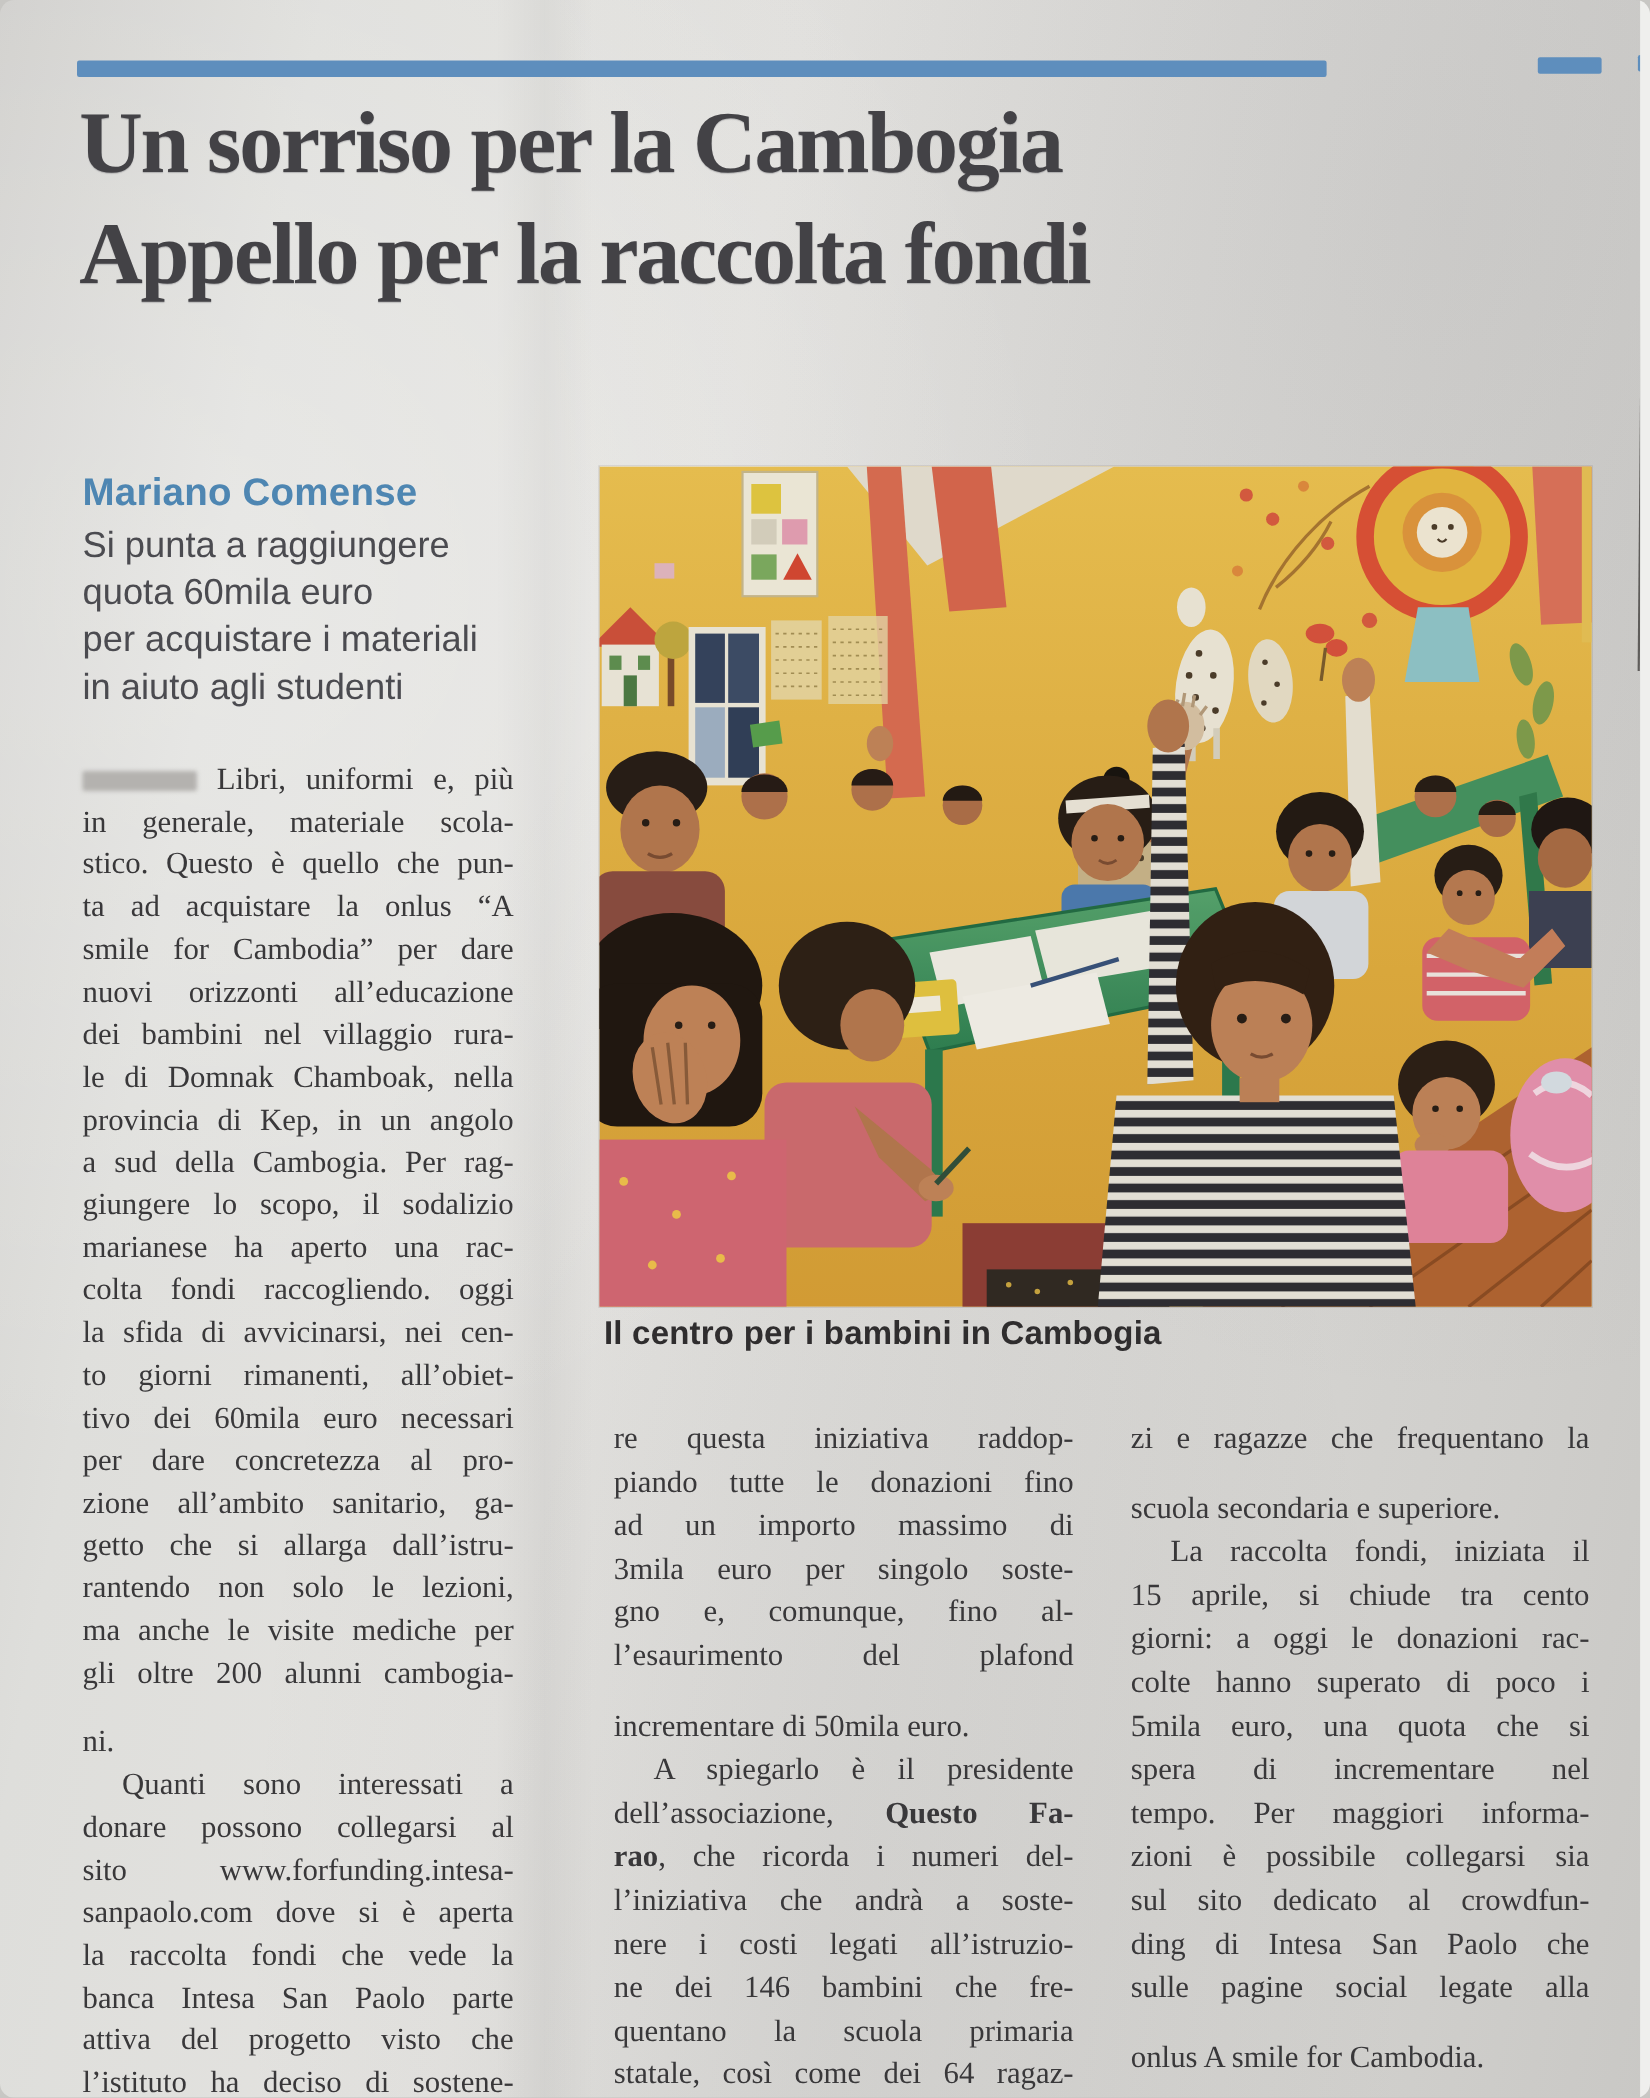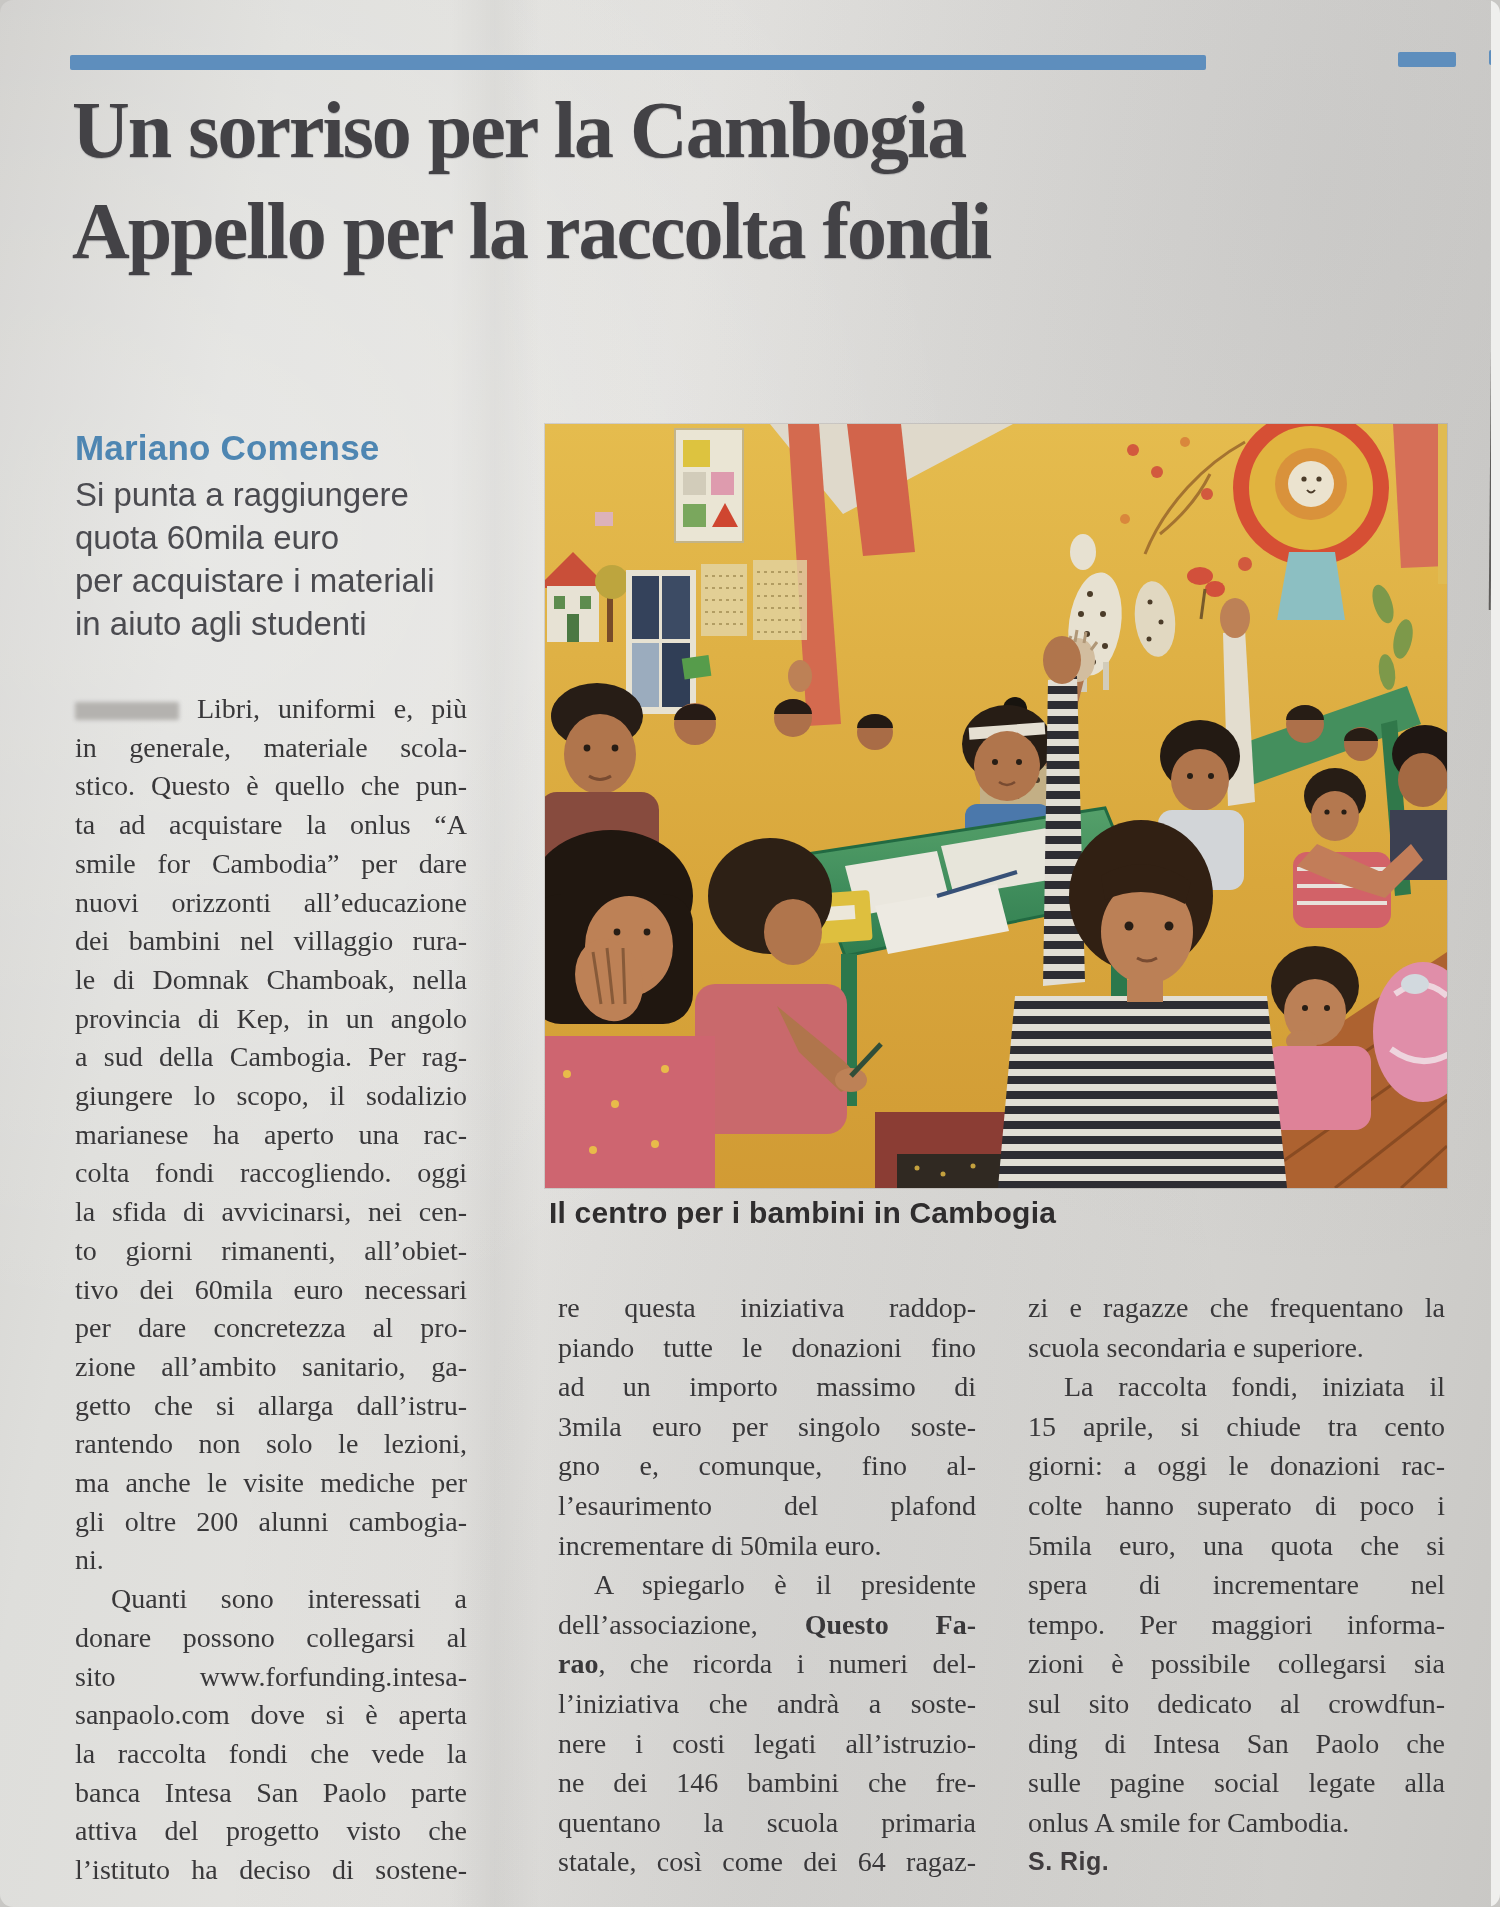--- a/index.html
+++ b/index.html
@@ -31,21 +31,21 @@
   }
   .deck{
     position:absolute;left:75px;top:473px;width:420px;
     font-family:"Liberation Sans",sans-serif;font-size:33px;line-height:43px;color:#4b4b50;
   }
   .col{position:absolute;font-size:28px;color:#39383a;}
   .col-left{left:75px;top:690px;width:392px;line-height:38.7px;}
   .col-mid{left:558px;top:1288px;width:418px;line-height:39.6px;}
   .col-right{left:1028px;top:1288px;width:417px;line-height:39.6px;}
   .bline{text-align:justify;text-align-last:justify;white-space:normal;}
-  .bline.end{text-align-last:left;}
+  .bline.end{text-align-last:left;margin-top:24px;}
   .bline.ind{text-indent:36px;}
   .bline .bold{font-weight:bold;}
   .bline.sig{font-family:"Liberation Sans",sans-serif;font-weight:bold;font-size:25px;
              text-align-last:left;color:#403c3e;letter-spacing:.5px;}
   .redact{
     display:inline-block;width:104px;height:18px;background:#b4b2af;border-radius:2px;
     filter:blur(2px);vertical-align:baseline;transform:translateY(2px);
   }
   .photo{position:absolute;left:545px;top:424px;width:902px;height:764px;box-shadow:0 0 0 1px rgba(80,70,60,.15);}
   .photo svg{display:block;width:100%;height:100%;}

